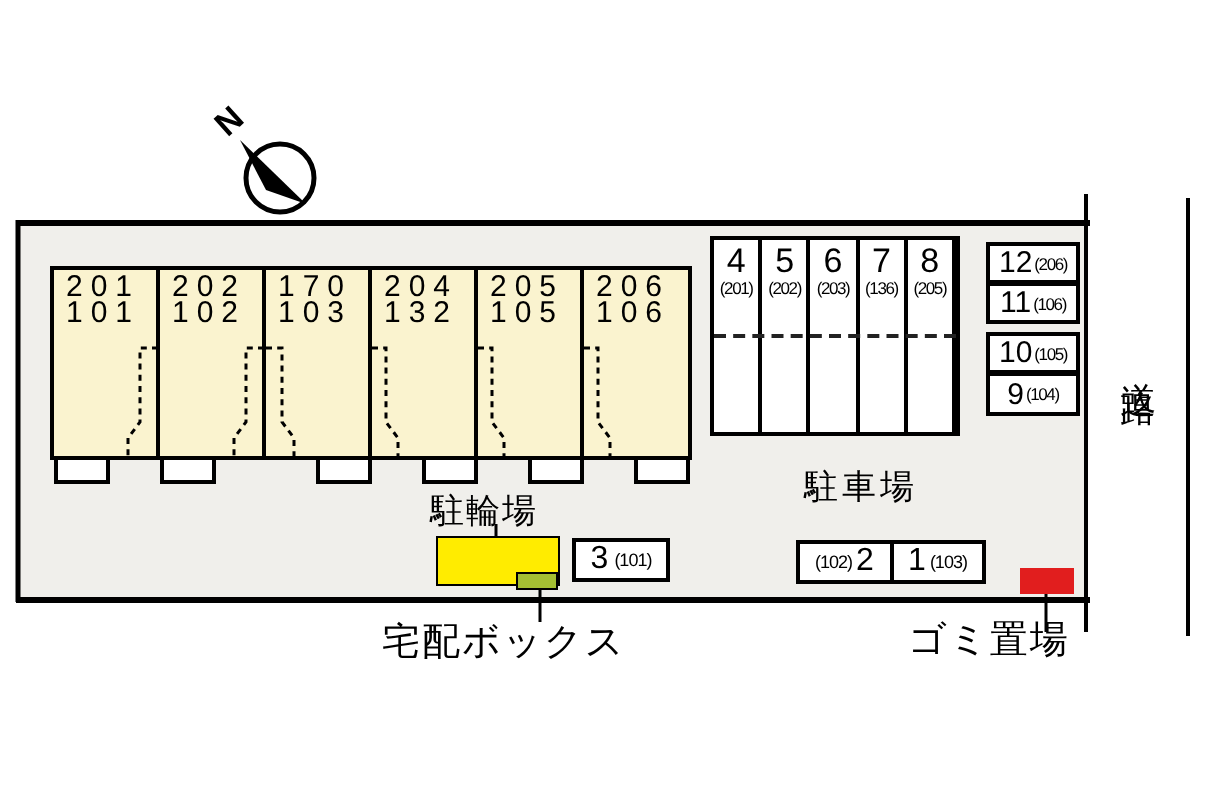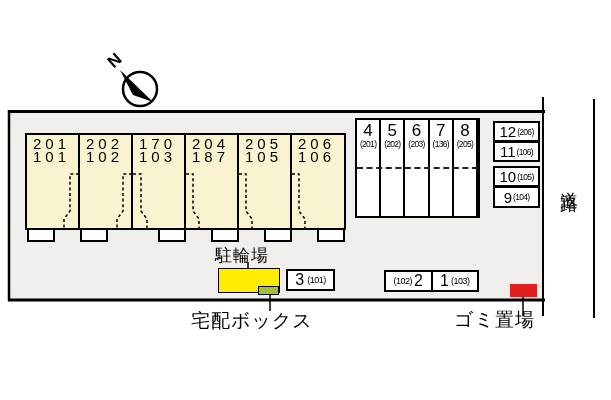--- a/index.html
+++ b/index.html
@@ -26,21 +26,21 @@
     display:flex;align-items:center;justify-content:center;gap:1px;
   }
   .side-num{font-size:15px;line-height:15px;}
   .side-sub{font-size:8.5px;letter-spacing:-0.7px;}
   .tag-box{
     background:#fff;border:2px solid #000;box-sizing:border-box;
     display:flex;align-items:center;justify-content:center;gap:3px;
   }
   .tag-num{font-size:16px;line-height:16px;}
   .tag-sub{font-size:9px;letter-spacing:-0.5px;}
-  .pair-box{left:384px;top:270px;width:95px;height:22px;background:#fff;border:2px solid #000;box-sizing:border-box;display:flex;}
+  .pair-box{left:398px;top:270px;width:95px;height:22px;background:#fff;border:2px solid #000;box-sizing:border-box;display:flex;}
   .pair-cell{flex:1;display:flex;align-items:center;justify-content:center;gap:2px;box-sizing:border-box;}
   .pair-cell.first{border-right:2px solid #000;}
   .bike-box{left:218px;top:268px;width:62px;height:25px;background:#ffec00;border:1.5px solid #000;box-sizing:border-box;}
   .delivery-chip{left:258px;top:286px;width:21px;height:9px;background:#a4bf33;border:1px solid #000;box-sizing:border-box;}
   .garbage-chip{left:510px;top:284px;width:27px;height:13px;background:#e11e1e;}
   .road-label{left:557px;top:177px;writing-mode:vertical-rl;font-size:18px;letter-spacing:4px;font-weight:500;}
   .north-n{left:103px;top:51px;width:24px;text-align:center;font-size:17px;font-weight:bold;transform:rotate(-42deg);}
   .callout{font-size:19px;letter-spacing:1px;font-weight:400;white-space:nowrap;}
 </style>
 </head>
@@ -105,21 +105,21 @@
   <div class="abs unit-label" style="left:86px;top:138px">
     <span>202</span>
     <span>102</span>
   </div>
   <div class="abs unit-label" style="left:139px;top:138px">
     <span>170</span>
     <span>103</span>
   </div>
   <div class="abs unit-label" style="left:192px;top:138px">
     <span>204</span>
-    <span>187</span>
+    <span>132</span>
   </div>
   <div class="abs unit-label" style="left:245px;top:138px">
     <span>205</span>
     <span>105</span>
   </div>
   <div class="abs unit-label" style="left:298px;top:138px">
     <span>206</span>
     <span>106</span>
   </div>
 
@@ -157,20 +157,21 @@
   </div>
   <div class="abs side-box" style="top:166px;height:21px">
     <span class="side-num">10</span>
     <span class="side-sub">(105)</span>
   </div>
   <div class="abs side-box" style="top:186px;height:22px">
     <span class="side-num">9</span>
     <span class="side-sub">(104)</span>
   </div>
 
+  <div class="abs jp-label" style="left:402px;top:232px;letter-spacing:2px">駐車場</div>
 
   <div class="abs tag-box" style="left:286px;top:269px;width:49px;height:22px">
     <span class="tag-num">3</span>
     <span class="tag-sub">(101)</span>
   </div>
 
   <div class="abs pair-box">
     <div class="pair-cell first">
       <span class="tag-sub">(102)</span>
       <span class="tag-num">2</span>

